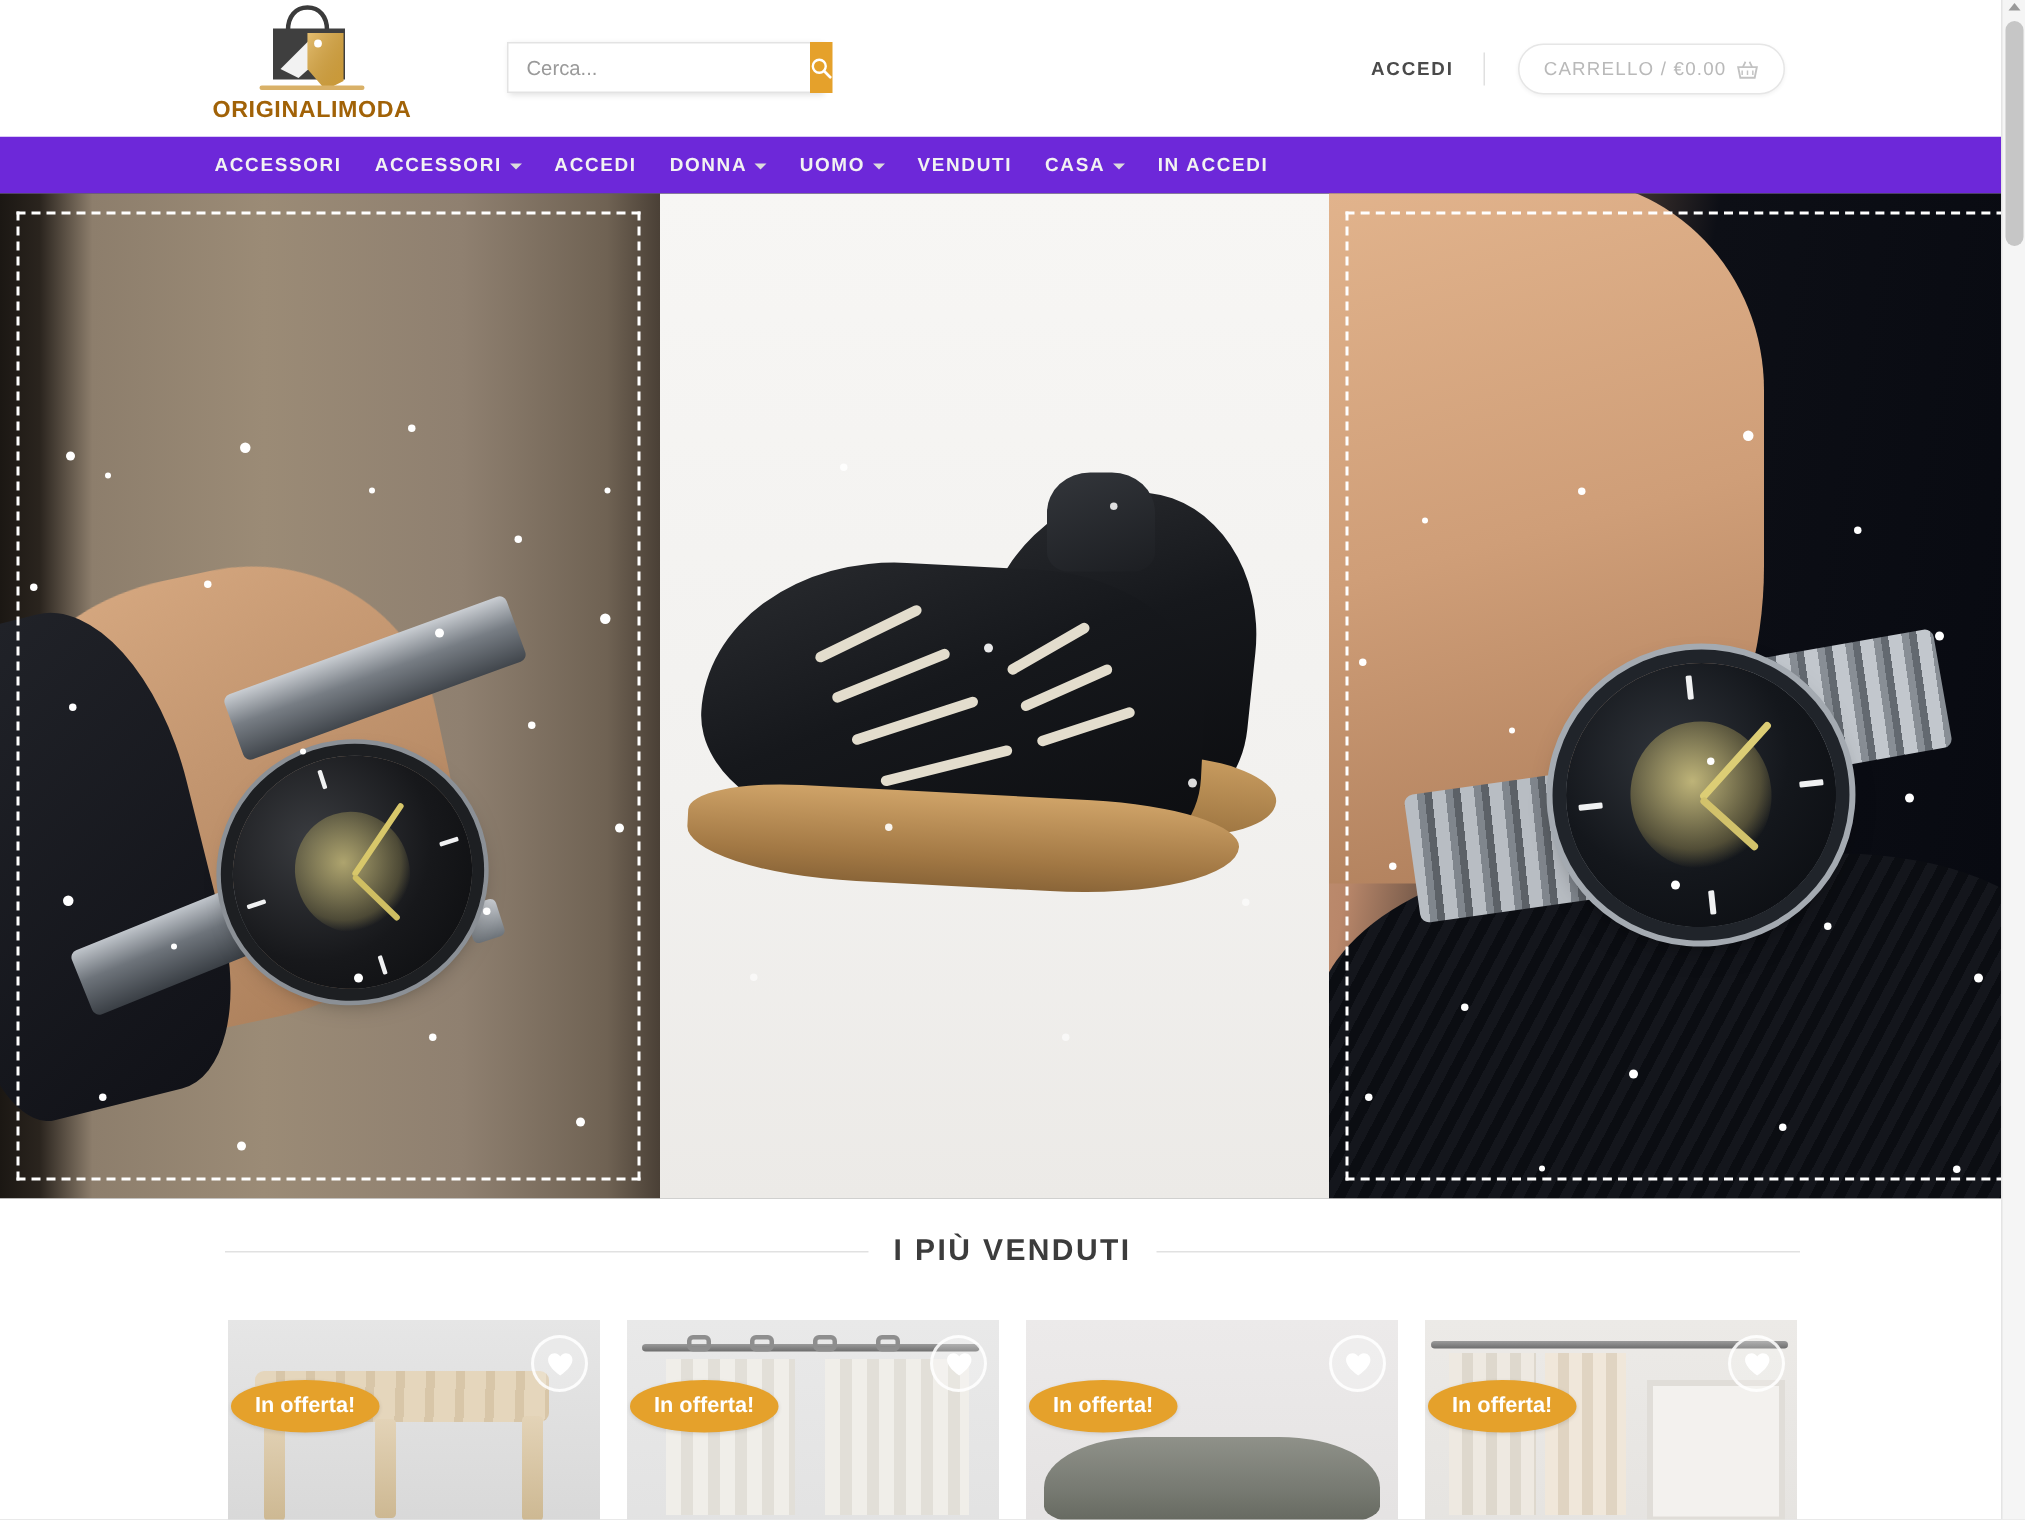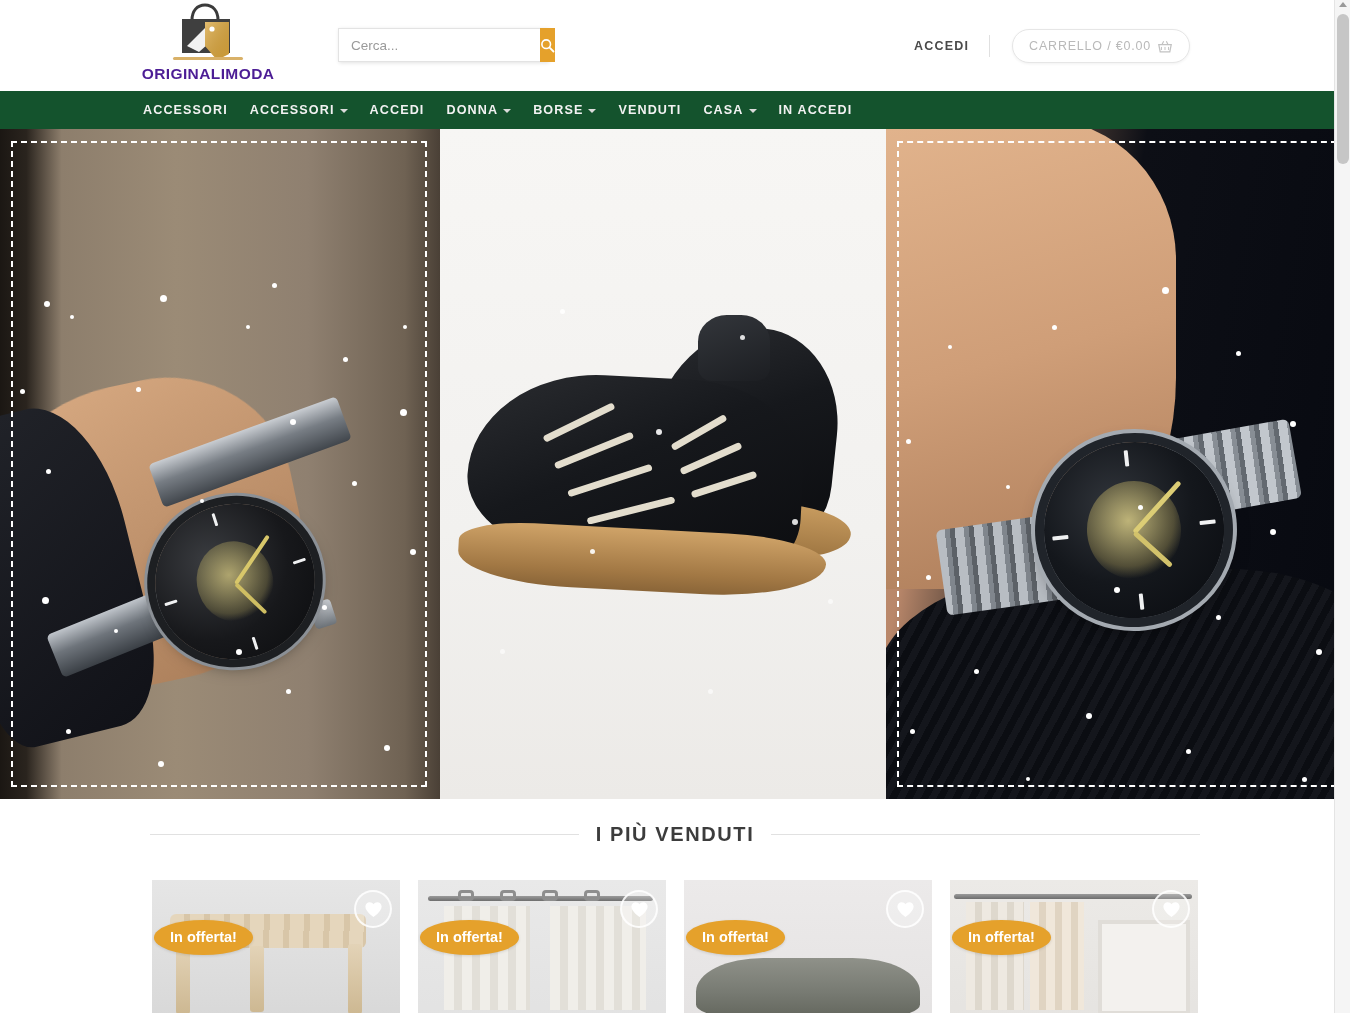--- a/index.html
+++ b/index.html
@@ -21,21 +21,21 @@
   }
   .logo-block {
     position: absolute; left: 143px; top: 2px;
     width: 130px; height: 88px;
     display: flex; flex-direction: column; align-items: center;
     cursor: pointer;
   }
   .logo-mark { width: 86px; height: 62px; display:block; }
   .logo-text {
     font-size: 15.5px; letter-spacing: 0.4px; font-weight: 700;
-    color: #4c1d95; margin-top: 1px; white-space: nowrap;
+    color: #a16207; margin-top: 1px; white-space: nowrap;
     font-family: "Liberation Sans", sans-serif;
   }
 
   .search-wrap {
     position: absolute; left: 338px; top: 28px;
     display: flex; align-items: stretch;
     height: 34px; width: 210px;
     box-shadow: 1px 1px 4px rgba(0,0,0,.12);
   }
   .search-input {
@@ -69,21 +69,21 @@
     background: #fff; cursor: pointer;
     box-shadow: 0 1px 3px rgba(0,0,0,.06);
   }
   .cart-label {
     font-size: 12.5px; letter-spacing: 0.8px; color: #b9b9b9;
     white-space: nowrap;
   }
 
   
   .nav {
-    height: 38px; background: #14532d;
+    height: 38px; background: #6d28d9;
     display: flex; align-items: center;
     padding-left: 143px;
   }
   .nav-item {
     display: flex; align-items: center; gap: 5px;
     color: #f2f2f2; font-size: 12.6px; font-weight: 700;
     letter-spacing: 1.1px; margin-right: 22px;
     cursor: pointer; white-space: nowrap;
   }
   .caret {
@@ -392,21 +392,21 @@
       <i class="caret"></i>
     </div>
     <div class="nav-item">
       <span>ACCEDI</span>
     </div>
     <div class="nav-item">
       <span>DONNA</span>
       <i class="caret"></i>
     </div>
     <div class="nav-item">
-      <span>BORSE</span>
+      <span>UOMO</span>
       <i class="caret"></i>
     </div>
     <div class="nav-item">
       <span>VENDUTI</span>
     </div>
     <div class="nav-item">
       <span>CASA</span>
       <i class="caret"></i>
     </div>
     <div class="nav-item">

